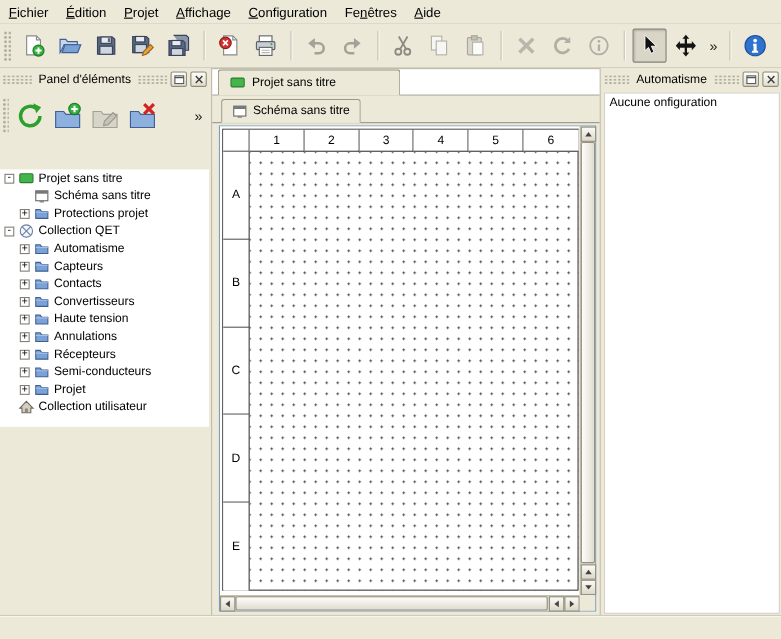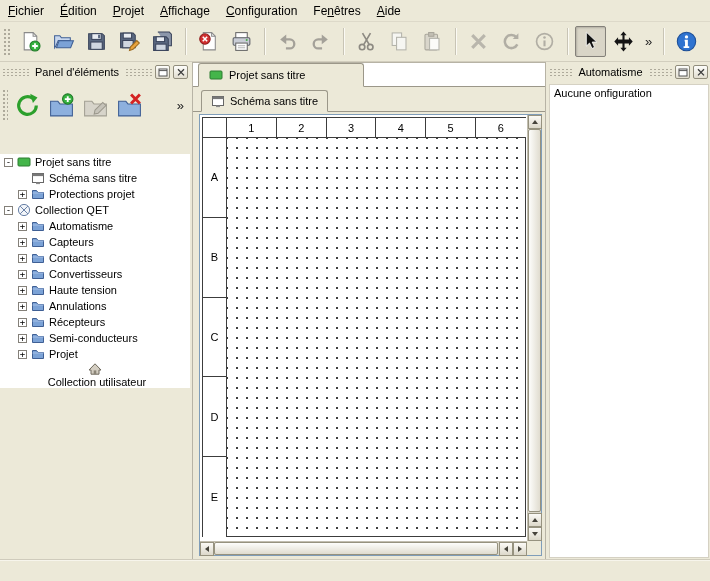--- a/index.html
+++ b/index.html
@@ -460,21 +460,21 @@
         <div class="tree-item" style="padding-left: 18px;">
           <span class="expander">+</span>
           <span class="tree-ic">
             <svg viewBox="0 0 14 14">
               <path d="M1.5 3.5h4L7 5.5h5.5v6h-11z" fill="#7ba2d6" stroke="#3f5f94"></path>
               <path d="M1.5 6h11" stroke="#a7c0e6"></path>
             </svg>
           </span>
           <span class="tree-label">Projet</span>
         </div>
-        <div class="tree-item" style="padding-left: 4px; flex-direction: column;">
+        <div class="tree-item" style="padding-left: 4px;">
           <span class="expander-spacer"></span>
           <span class="tree-ic">
             <svg viewBox="0 0 14 14">
               <path d="M7 1.8L13 8h-2v4.2H3V8H1z" fill="#d4cec2" stroke="#6e695c"></path>
               <rect x="5.7" y="8.4" width="2.6" height="3.8" fill="#8b8577"></rect>
             </svg>
           </span>
           <span class="tree-label">Collection utilisateur</span>
         </div>
       </div>

